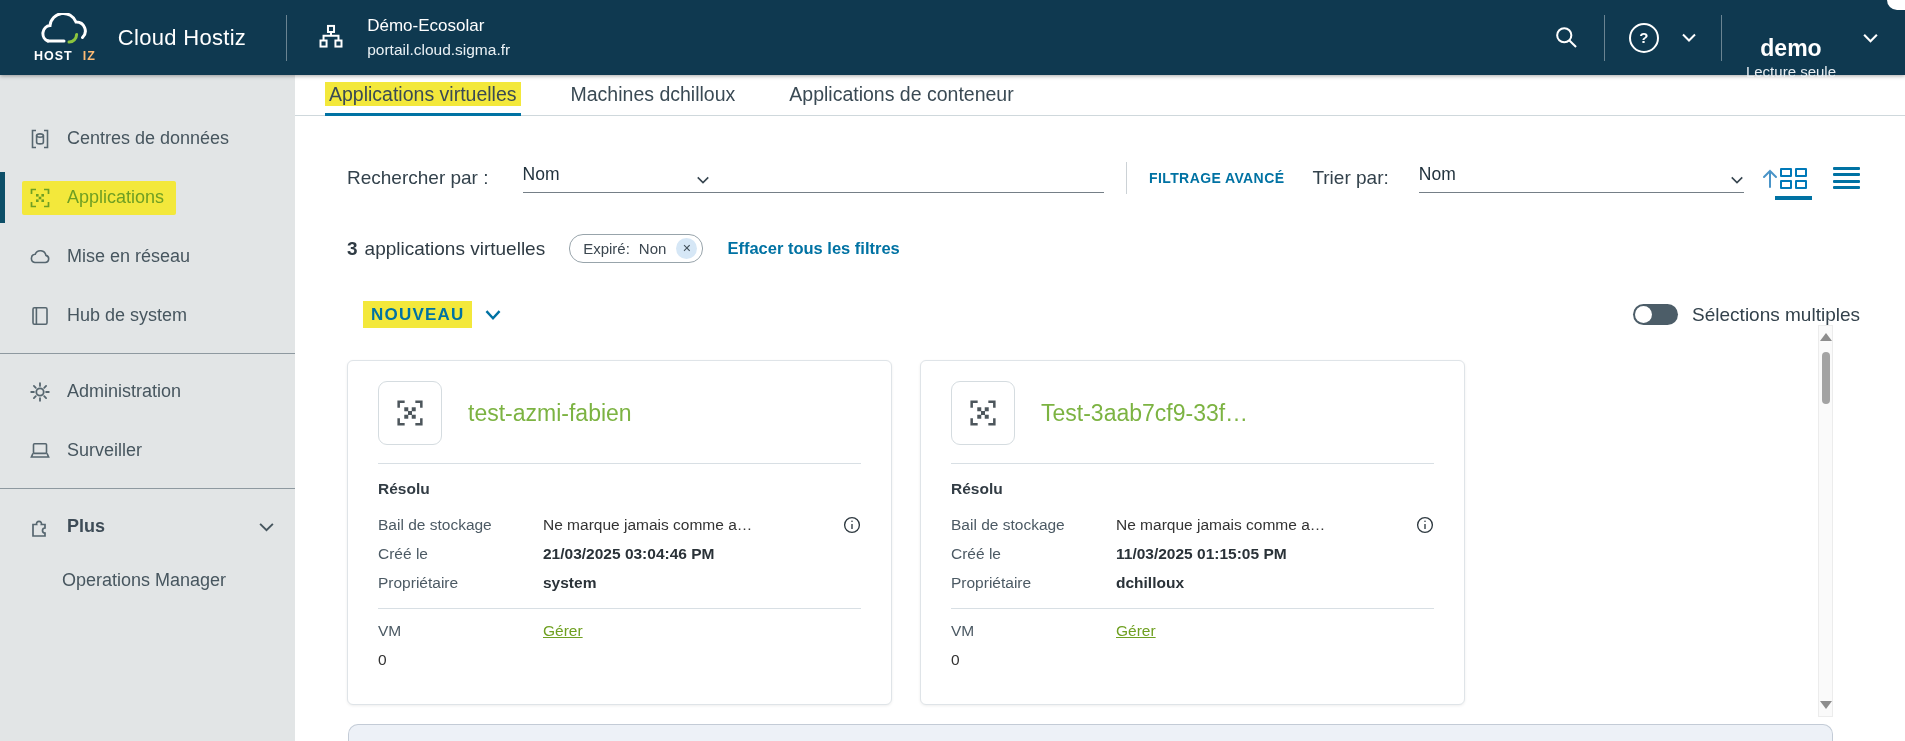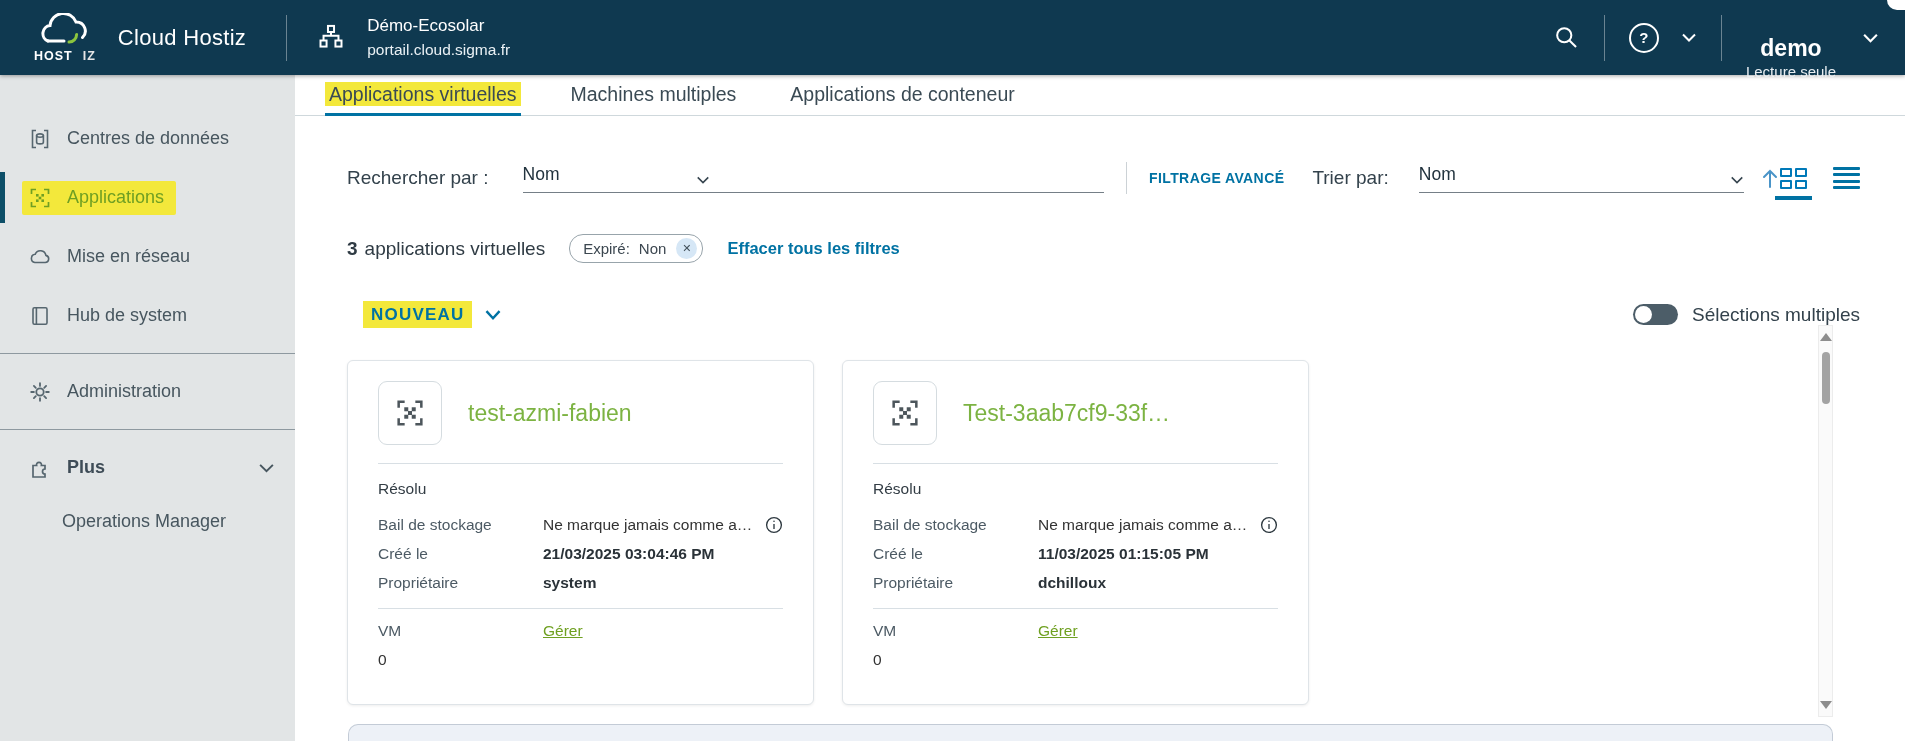--- a/index.html
+++ b/index.html
@@ -3,21 +3,21 @@
 <meta charset="utf-8">
 <style>
   html,body{margin:0;padding:0;background:#fff;}
   body{width:1905px;height:741px;font-family:"Liberation Sans",sans-serif;overflow:hidden;}
   .app{position:relative;width:1905px;height:741px;display:flex;flex-direction:column;overflow:hidden;background:#fff;}
 
   
   .header{flex:0 0 75px;height:75px;background:#0f3950;color:#fff;display:flex;align-items:center;position:relative;z-index:5;box-shadow:0 1px 4px rgba(0,0,0,.35);}
   .logo{margin-left:34px;display:flex;flex-direction:column;align-items:center;line-height:1;}
   .logo-sub{font-size:12.5px;font-weight:bold;letter-spacing:1px;margin-top:1px;}
-  .logo-sub .accent{color:#e5e5e5;margin-left:10px;}
+  .logo-sub .accent{color:#fdba74;margin-left:10px;}
   .brand{font-size:22px;margin-left:22px;font-weight:400;letter-spacing:.3px;}
   .hdr-vdiv{width:1px;height:46px;background:rgba(255,255,255,.38);margin:0 30px 0 40px;}
   .tenant{display:flex;align-items:center;gap:22px;}
   .tenant-text{display:flex;flex-direction:column;line-height:1.45;}
   .tenant-name{font-size:17px;}
   .tenant-url{font-size:15.5px;color:#eaf1f5;}
   .header-right{margin-left:auto;display:flex;align-items:center;gap:22px;margin-right:26px;}
   .icon-btn{display:flex;align-items:center;justify-content:center;cursor:pointer;}
   .help-circle{width:26px;height:26px;border:2px solid #fff;border-radius:50%;display:flex;align-items:center;justify-content:center;font-size:15px;font-weight:600;}
   .user{display:flex;align-items:center;gap:26px;cursor:pointer;}
@@ -87,27 +87,27 @@
   .new-row{margin-top:38px;display:flex;align-items:center;padding-right:45px;}
   .new-btn{display:flex;align-items:center;gap:12px;cursor:pointer;margin-left:16px;}
   .new-label{font-size:17px;font-weight:bold;letter-spacing:1.2px;color:#0072a3;background:#f3e83b;padding:4px 8px 3px;}
   .multi{display:flex;align-items:center;gap:14px;}
   .toggle{width:45px;height:21px;border-radius:11px;background:#4c5d68;position:relative;cursor:pointer;flex:0 0 45px;}
   .toggle-knob{position:absolute;left:2px;top:2px;width:17px;height:17px;border-radius:50%;background:#fff;}
   .multi-label{font-size:19px;color:#33424c;}
 
   
   .cards-row{margin-top:32px;display:flex;gap:28px;align-items:flex-start;}
-  .card{width:467px;box-sizing:border-box;border:1px solid #dfe4e8;border-radius:6px;background:#fff;box-shadow:0 1px 3px rgba(0,0,0,.07);height:345px;overflow:hidden;}
+  .card{width:545px;box-sizing:border-box;border:1px solid #dfe4e8;border-radius:6px;background:#fff;box-shadow:0 1px 3px rgba(0,0,0,.07);height:345px;overflow:hidden;}
   .card-head{display:flex;align-items:center;padding:20px 30px 14px;}
   .tile{width:62px;height:62px;border:1px solid #d5dce0;border-radius:9px;display:flex;align-items:center;justify-content:center;color:#4d565c;flex:0 0 62px;}
   .card-title{margin-left:26px;font-size:23px;color:#7cb342;white-space:nowrap;overflow:hidden;cursor:pointer;}
   .card-div{border-top:1px solid #d8dfe4;margin:4px 30px 0;}
   .card-body{padding:14px 30px 0;font-size:15.5px;color:#3c4750;}
-  .status{font-weight:400;color:#323c44;margin:2px 0 18px;}
+  .status{font-weight:700;color:#323c44;margin:2px 0 18px;}
   .drow{display:flex;align-items:flex-start;margin-bottom:11px;}
   .dlabel{flex:0 0 165px;color:#4c5a64;}
   .dvalue{color:#333;}
   .dvalue.bold{font-weight:bold;color:#2a3238;}
   .drow.lease .dvalue{flex:1;white-space:nowrap;overflow:hidden;}
   .info-icon{margin-left:8px;display:flex;flex:0 0 18px;cursor:pointer;}
   .card-div2{border-top:1px solid #d8dfe4;margin:16px 0 13px;}
   .manage-link{color:#6fa021;text-decoration:underline;cursor:pointer;}
   .vm-count{margin-top:2px;color:#333;}
 
@@ -245,20 +245,31 @@
         <span class="nav-inner">
           <span class="nav-icon">
             <svg viewBox="0 0 24 24" fill="none" stroke="currentColor" stroke-width="1.8" stroke-linecap="round">
               <circle cx="12" cy="12" r="3.7"></circle>
               <path d="M12 3.2 V5.9 M12 18.1 V20.8 M3.2 12 H5.9 M18.1 12 H20.8 M5.9 5.9 L7.8 7.8 M16.2 16.2 L18.1 18.1 M18.1 5.9 L16.2 7.8 M5.9 18.1 L7.8 16.2"></path>
             </svg>
           </span>
           <span class="nav-label">Administration</span>
         </span>
       </div>
+      <div class="nav-item">
+        <span class="nav-inner">
+          <span class="nav-icon">
+            <svg viewBox="0 0 24 24" fill="none" stroke="currentColor" stroke-width="1.6">
+              <rect x="5.5" y="4.8" width="13" height="9.6" rx="1"></rect>
+              <path d="M5 14.4 L3.4 18 H20.6 L19 14.4"></path>
+            </svg>
+          </span>
+          <span class="nav-label">Surveiller</span>
+        </span>
+      </div>
       <div class="nav-divider"></div>
       <div class="nav-item bold">
         <span class="nav-inner">
           <span class="nav-icon">
             <svg viewBox="0 0 24 24" fill="none" stroke="currentColor" stroke-width="1.7">
               <path d="M5 9.5 H8.6 A2.5 2.5 0 1 1 13.4 9.5 H17 V13 A2.5 2.5 0 1 0 17 18 V21 H5 Z"></path>
             </svg>
           </span>
           <span class="nav-label">Plus</span>
         </span>
@@ -273,21 +284,21 @@
       </div>
     </nav>
 
     <main class="main">
 
       <div class="tabs">
         <div class="tab active">
           <span class="hl">Applications virtuelles</span>
         </div>
         <div class="tab">
-          <span class="hl">Machines multiples</span>
+          <span class="hl">Machines dchilloux</span>
         </div>
         <div class="tab">
           <span class="hl">Applications de conteneur</span>
         </div>
       </div>
 
       <div class="content">
 
         <div class="filter-row">
           <span class="flabel">Rechercher par :</span>

